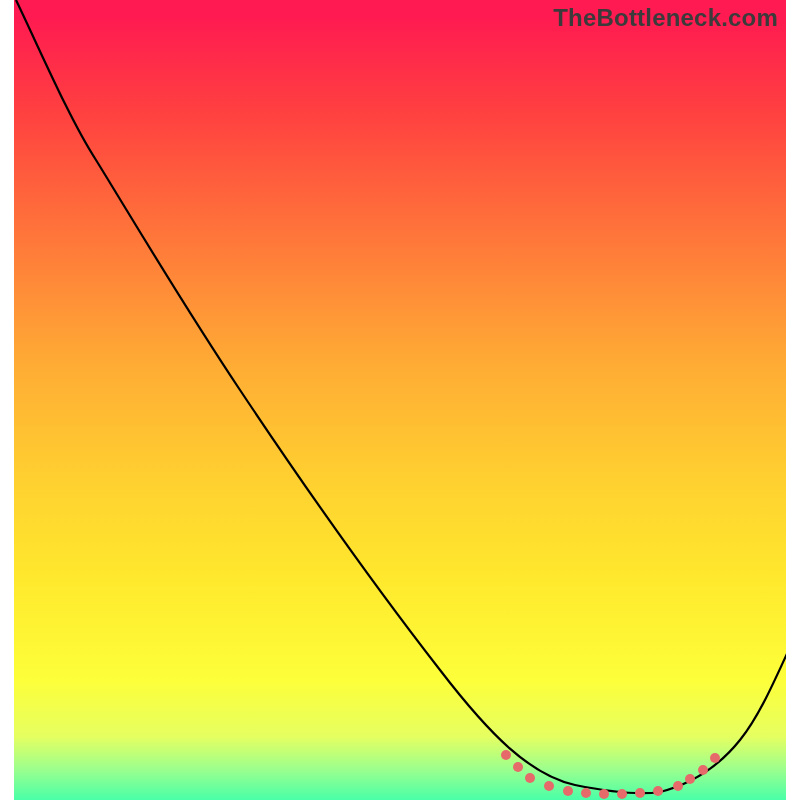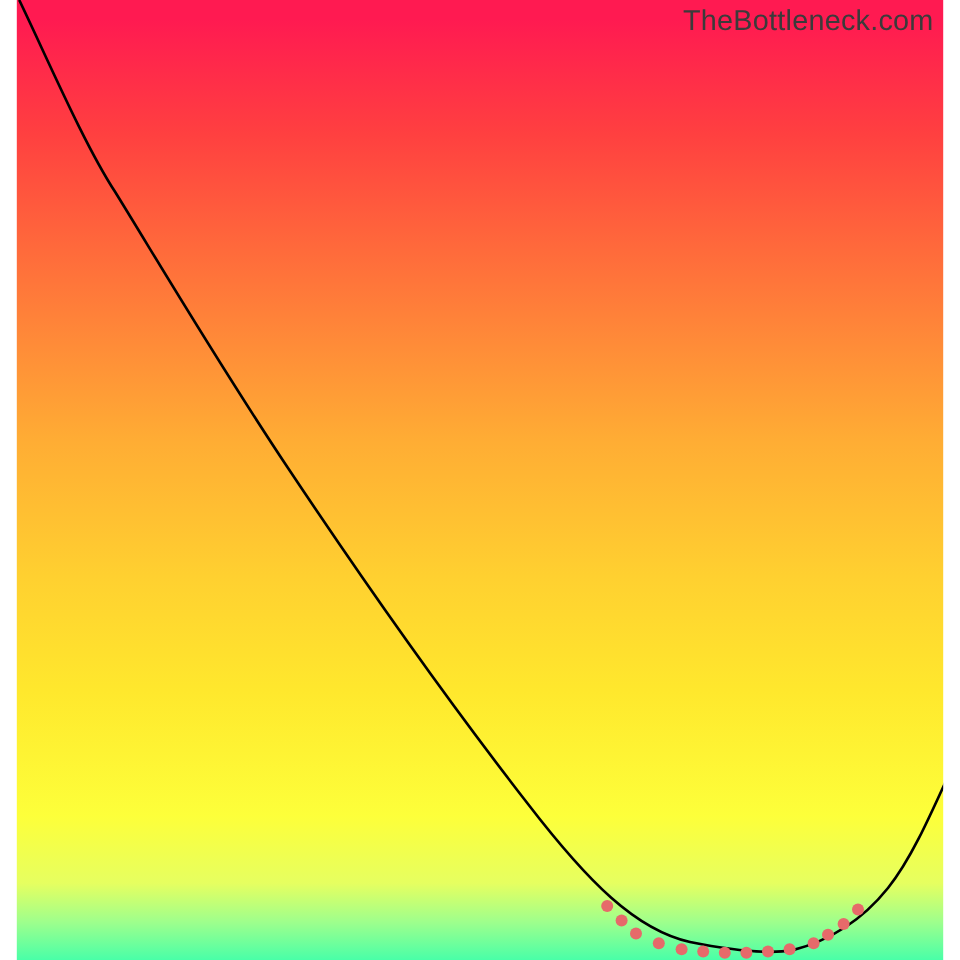--- a/index.html
+++ b/index.html
@@ -55,21 +55,21 @@
     width: 14px;
     height: 800px;
     background: #fff;
   }
   .watermark {
     position: absolute;
     top: 4px;
     right: 22px;
     color: #3b3b3b;
     font-size: 24px;
-    font-weight: 400;
+    font-weight: 700;
     letter-spacing: 0.2px;
   }
 </style>
 </head>
 <body>
 
 <div class="canvas">
   <div class="gradient-bg"></div>
 
   <svg class="curve" viewBox="0 0 800 800" preserveAspectRatio="none">

